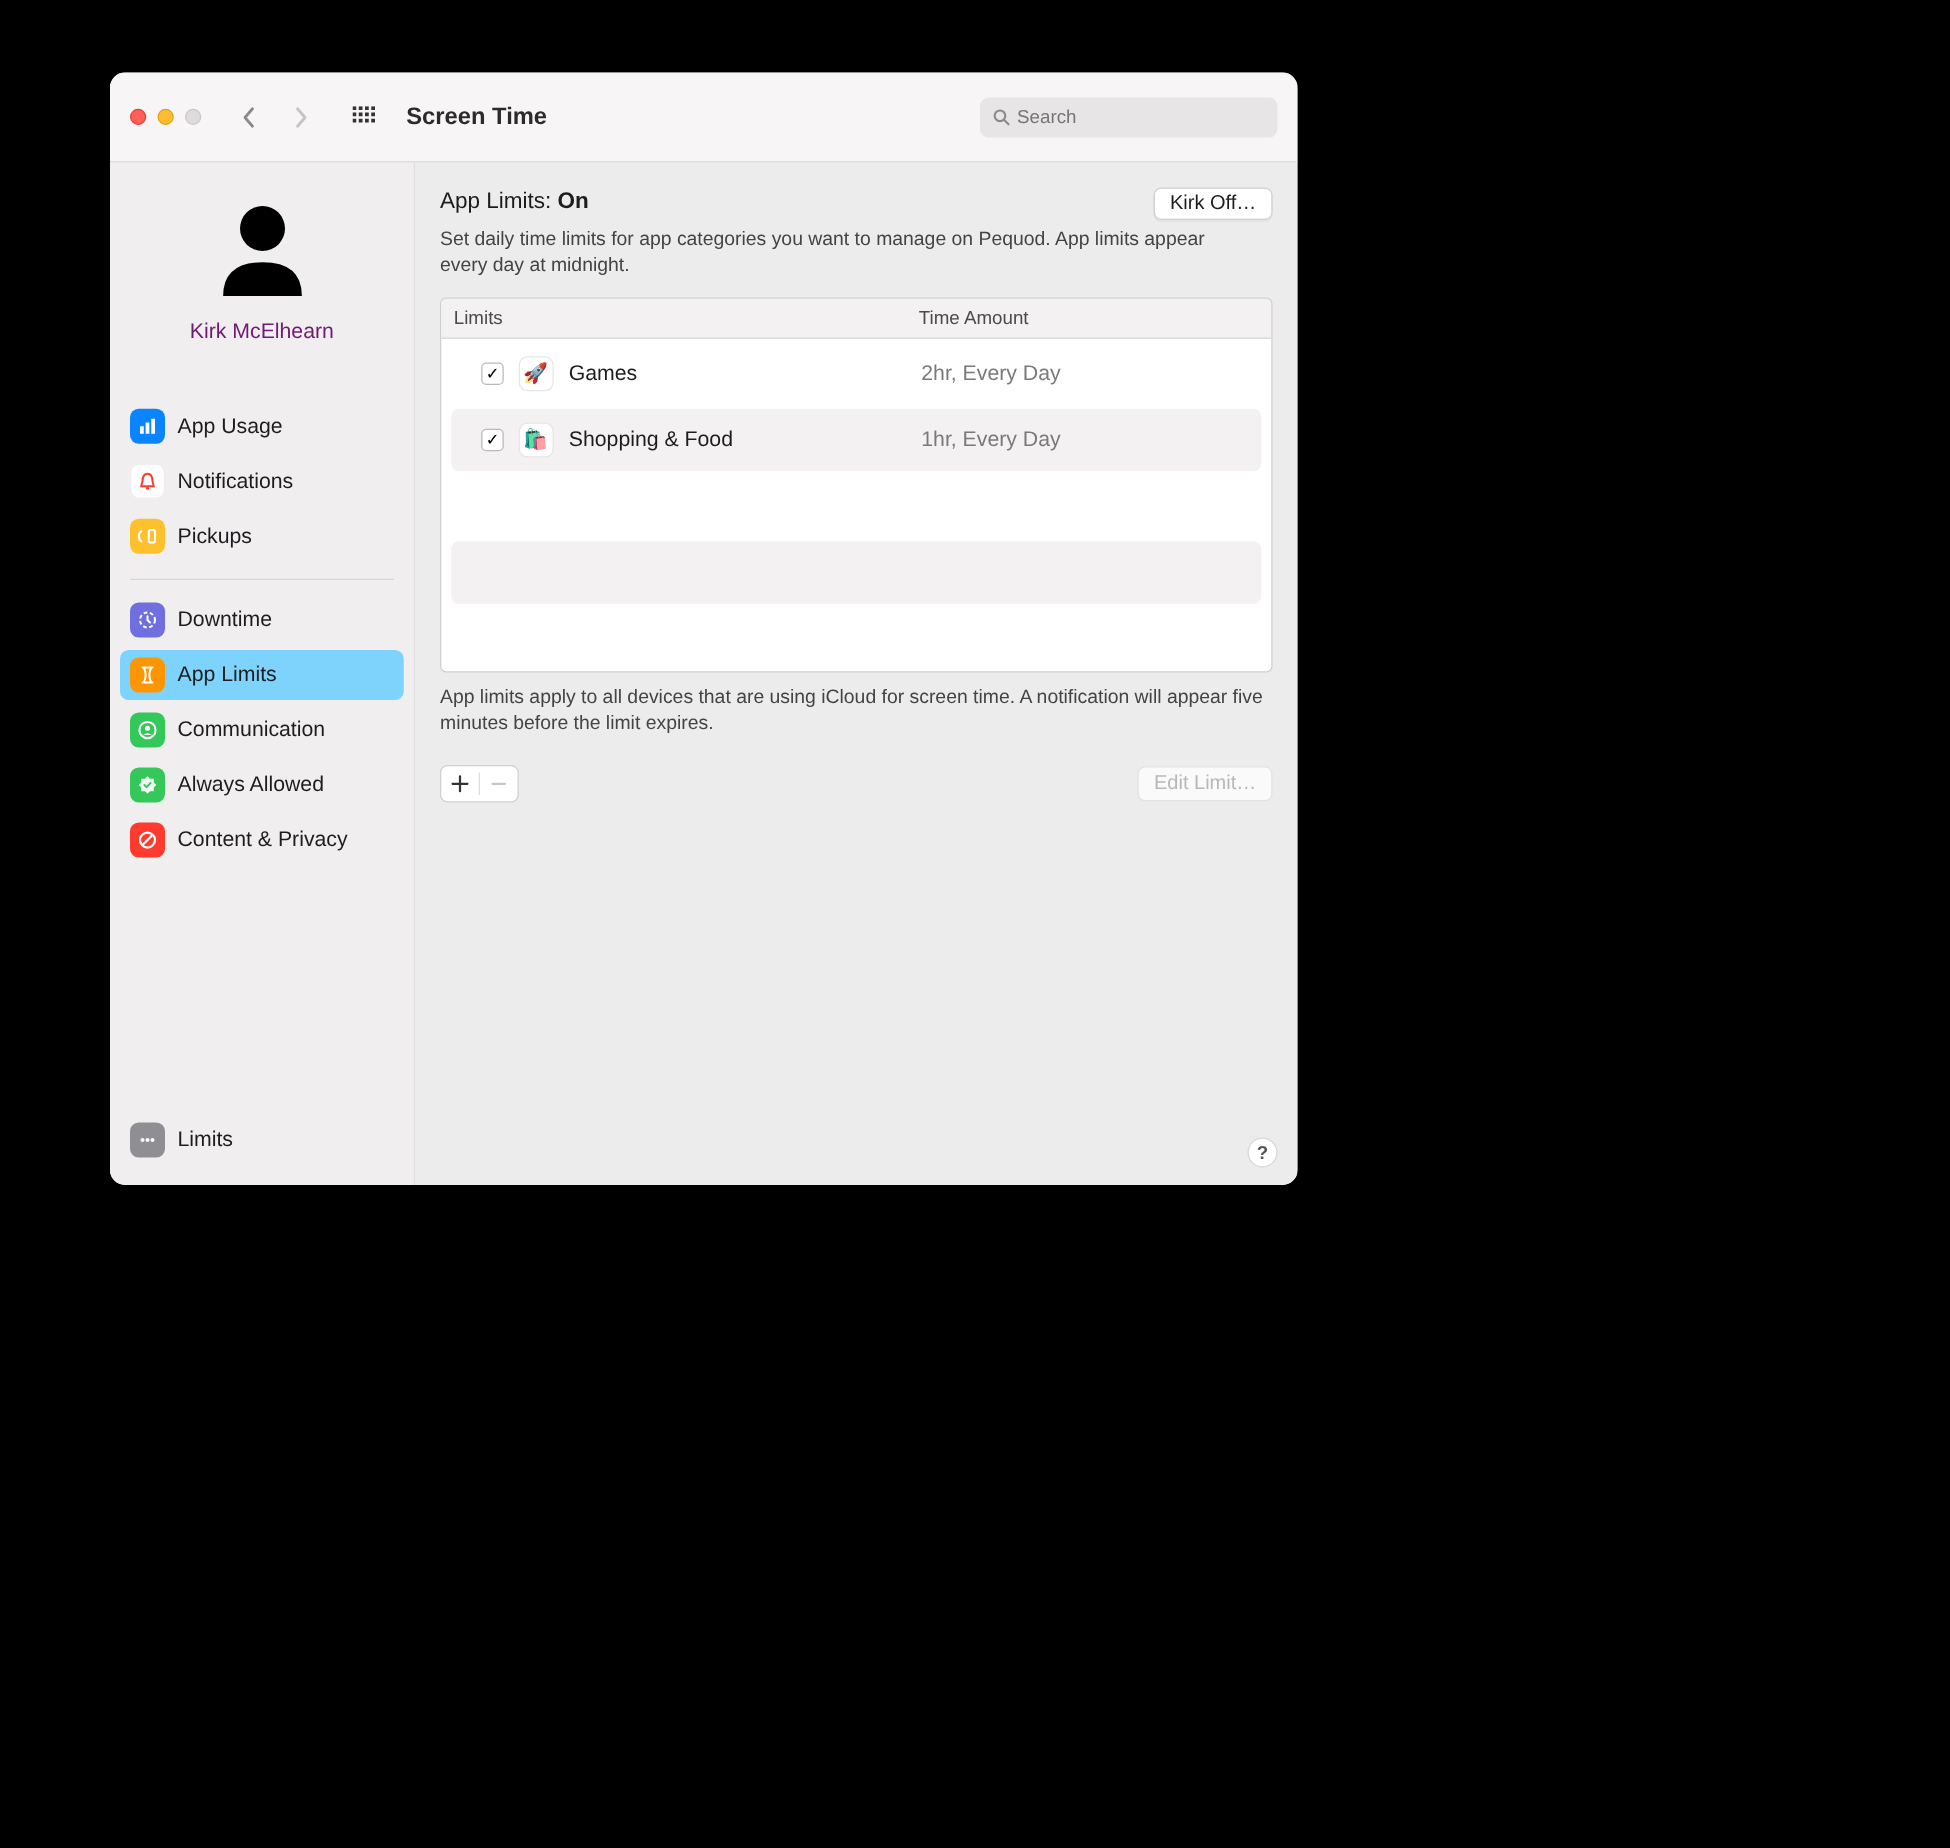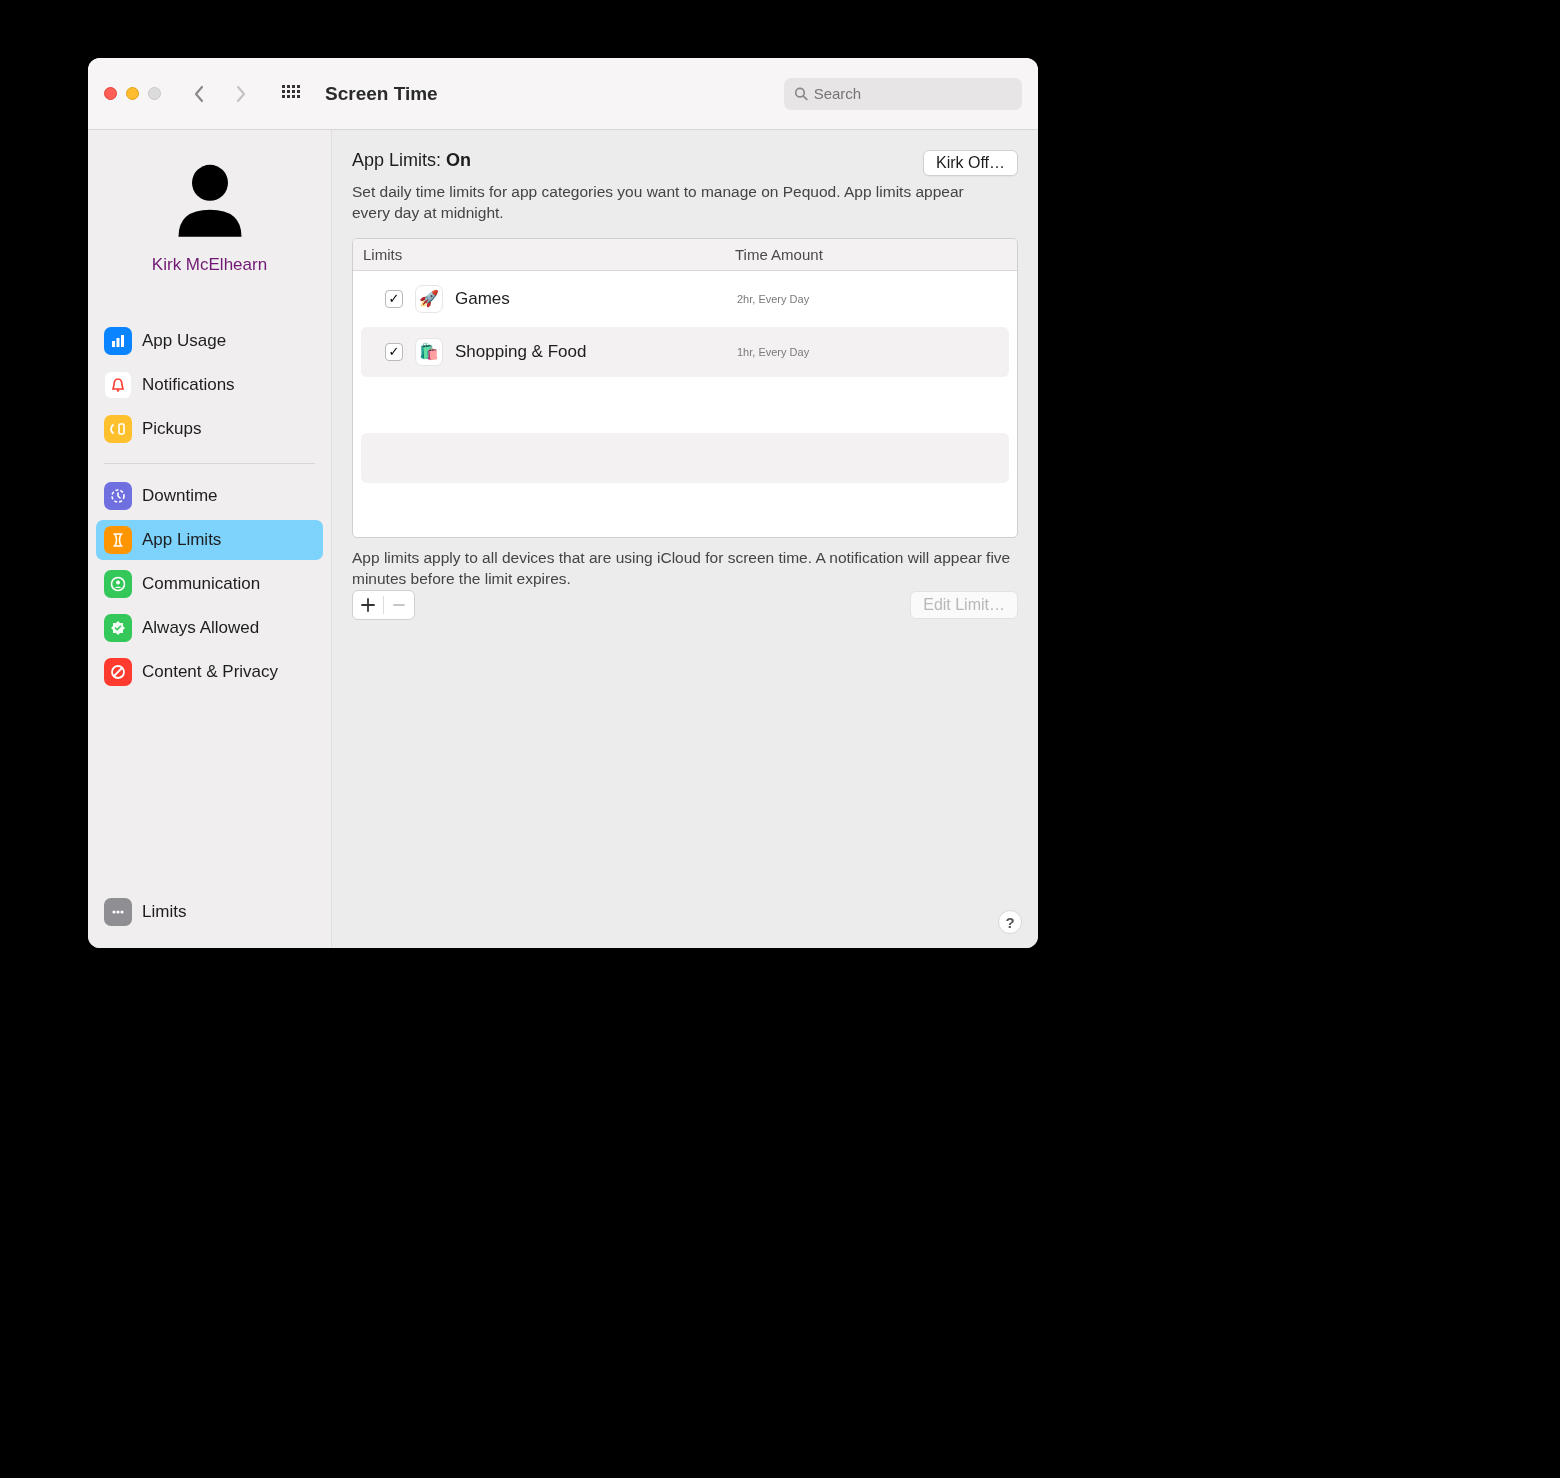--- a/index.html
+++ b/index.html
@@ -104,23 +104,23 @@
   .chk {
     width:18px; height:18px; border:1px solid #b9b9b9; border-radius:4px; background:#fff;
     display:flex; align-items:center; justify-content:center; font-size:13px; color:#000;
     margin-left:12px;
   }
   .cat-icon {
     width:28px; height:28px; border-radius:7px; background:#fff; border:1px solid #e6e6e6;
     display:flex; align-items:center; justify-content:center; font-size:16px;
   }
   .cat-name { font-size:17px; color:#1d1d1f; width: 270px;}
-  .time-amt { font-size:11px; color:#7a7a7a; }
+  .time-amt { font-size:17px; color:#7a7a7a; }
   .note { font-size:15.5px; color:#444; margin-top:10px; line-height:1.35; }
-  .action-row { display:flex; align-items:center; justify-content:space-between; margin-top:0;}
+  .action-row { display:flex; align-items:center; justify-content:space-between; margin-top:22px;}
   .addremove {
     display:flex; align-items:center; border:1px solid #d0d0d0; border-radius:6px; background:#fff;
     height:30px; overflow:hidden;
   }
   .addremove button {
     width:30px; height:28px; border:none; background:transparent; font-size:20px; color:#333;
     display:flex; align-items:center; justify-content:center;
   }
   .addremove .sep { width:1px; height:18px; background:#ddd;}
   .addremove button.dis { color:#c6c6c6; }

